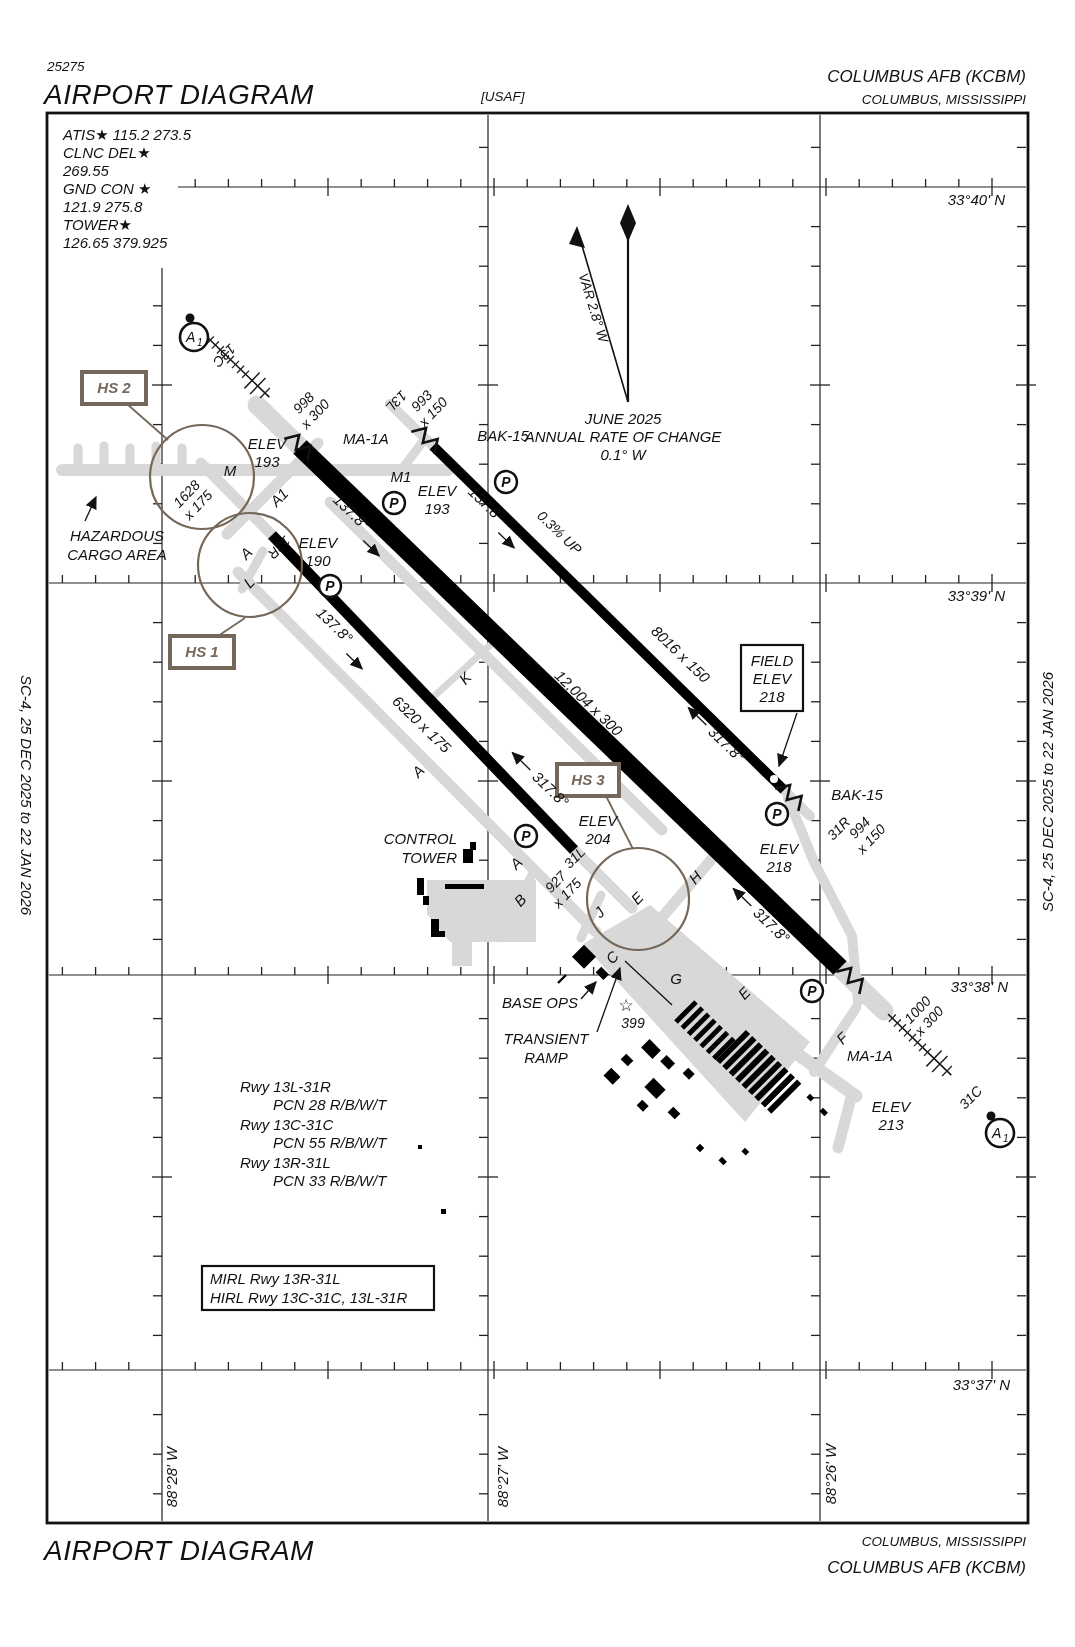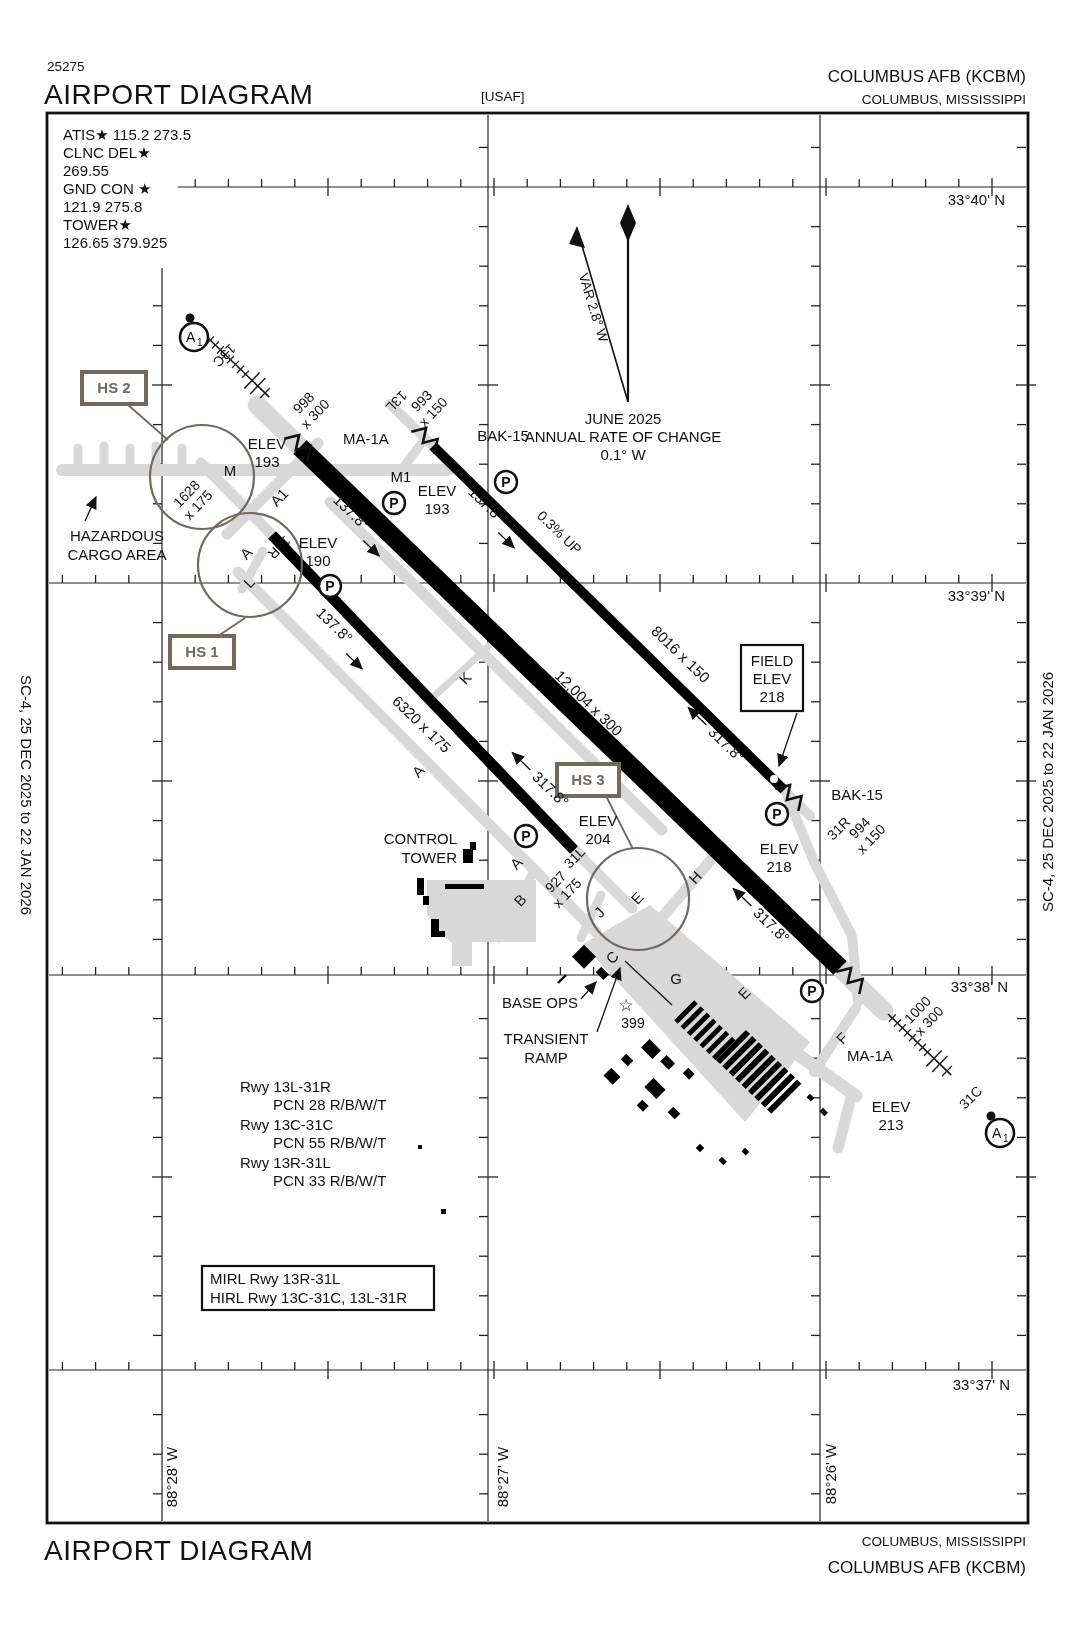--- a/index.html
+++ b/index.html
@@ -1,16 +1,16 @@
 <!DOCTYPE html>
 <html><head>
 <meta charset="utf-8">
 <style>
   html,body{margin:0;padding:0;background:#fff;}
-  .page{position:relative;width:1075px;height:1647px;background:#ffffff;overflow:hidden;}
+  .page{position:relative;width:1075px;height:1647px;background:#ffffff;overflow:hidden;font-style:italic;}
   svg{display:block;}
   text{font-family:"Liberation Sans","DejaVu Sans",sans-serif;fill:#111;}
   .t13{font-size:13.5px;} .t14{font-size:14px;} .t15{font-size:15px;}
   .t17{font-size:17px;} .t28{font-size:28px;letter-spacing:.5px;}
   .mid{text-anchor:middle;} .end{text-anchor:end;}
   .brown{fill:#75675a;}
   .thin{stroke:#111;stroke-width:1.3;fill:none;}
 </style>
 </head>
 <body>

